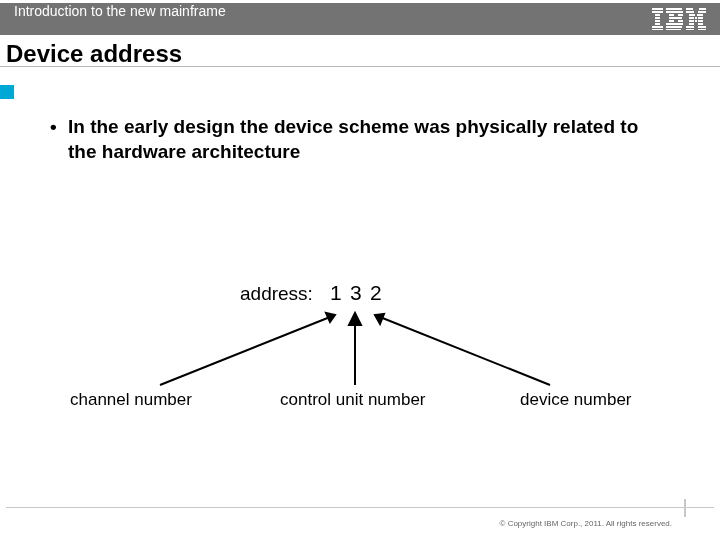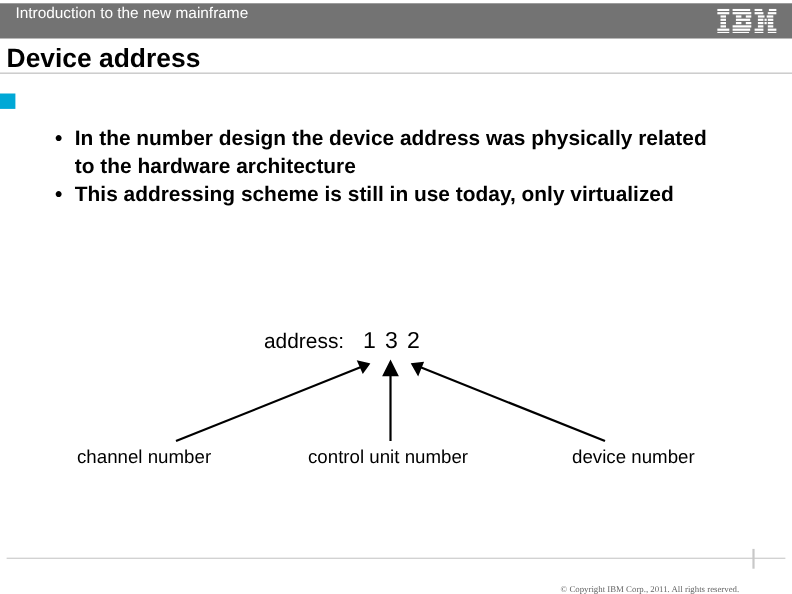--- a/index.html
+++ b/index.html
@@ -86,21 +86,21 @@
   .bullets li::before {
     content: "•";
     position: absolute;
     left: 0;
     top: 0;
     font-size: 19px;
   }
   .diagram {
     position: absolute;
     left: 70px;
-    top: 296px;
+    top: 280px;
     width: 580px;
     height: 145px;
   }
   .diagram svg { width: 100%; height: 100%; }
   .addr-label {
     font-family: Arial, Helvetica, sans-serif;
     font-size: 19px;
     fill: #000;
   }
   .addr-digit {
@@ -125,24 +125,23 @@
     position: absolute;
     right: 34px;
     bottom: 23px;
     width: 2px;
     height: 18px;
     background: #c8c8c8;
   }
   .copyright {
     position: absolute;
     right: 48px;
-    bottom: 0;
+    bottom: 12px;
     font-size: 8px;
     color: #666;
-    font-family: Liberation Serif, serif;
   }
 </style>
 </head>
 <body>
 
 <div class="slide">
 
   <div class="topbar">
     <span class="topbar-title">Introduction to the new mainframe</span>
   </div>
@@ -190,22 +189,21 @@
           <rect x="46" y="21" width="8" height="1"></rect>
       </g>
     </svg>
   </div>
 
   <div class="slide-title">Device address</div>
   <div class="title-rule"></div>
   <div class="accent"></div>
 
   <ul class="bullets">
-    <li>In the number design the device address was physically related to the hardware architecture</li>
-    <li>This addressing scheme is still in use today, only virtualized</li>
+    <li>In the early design the device scheme was physically related to the hardware architecture</li>
   </ul>
 
   <div class="diagram">
     <svg viewBox="0 0 580 145">
       <text class="addr-label" x="170" y="20">address:</text>
       <text class="addr-digit" x="260" y="20">1</text>
       <text class="addr-digit" x="280" y="20">3</text>
       <text class="addr-digit" x="300" y="20">2</text>
 
       <g stroke="#000" stroke-width="2" fill="#000">

